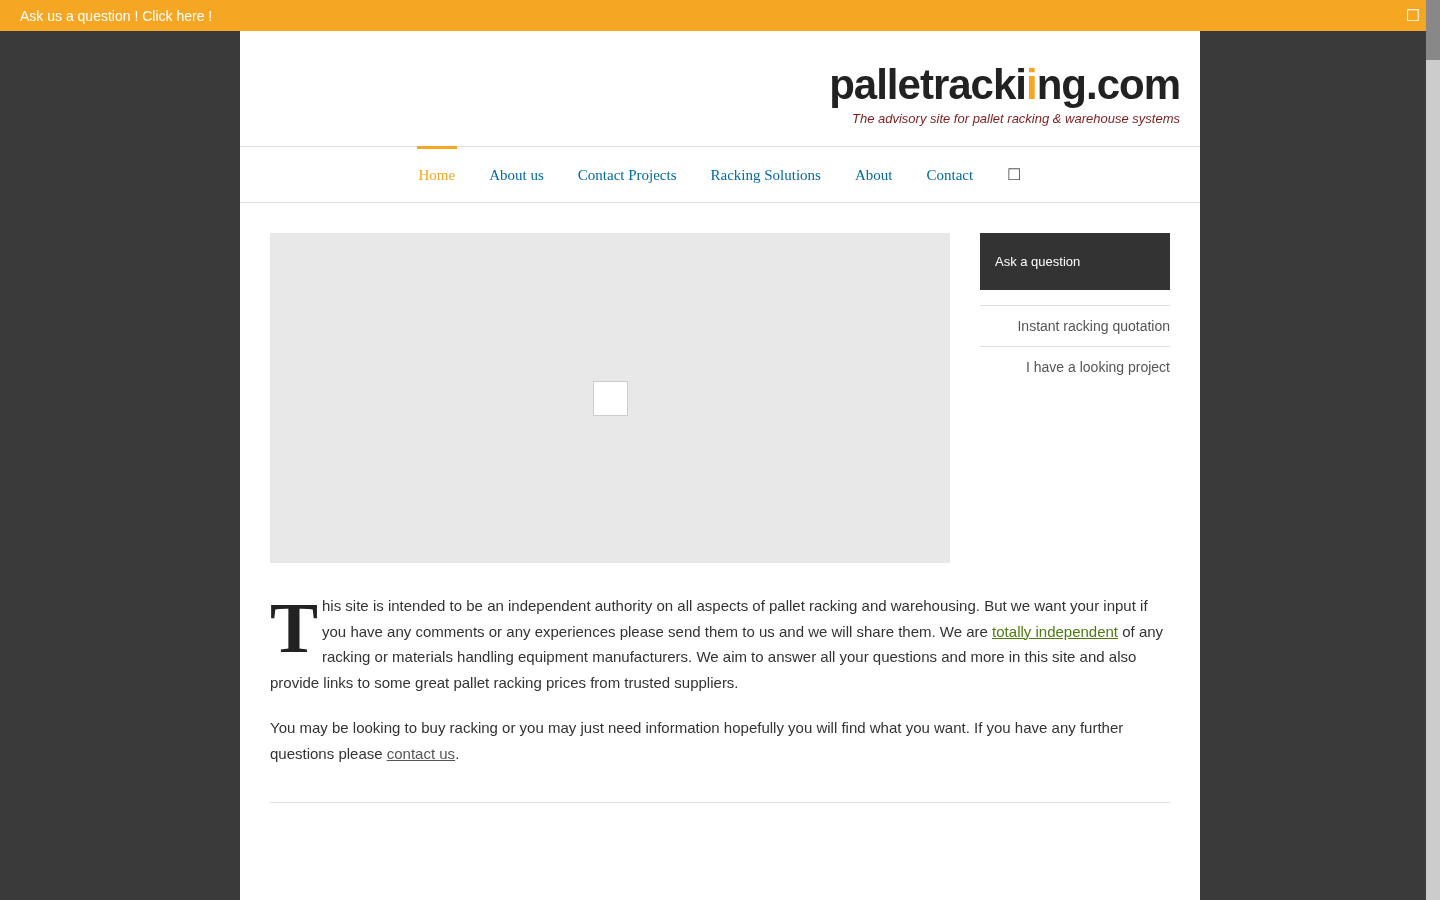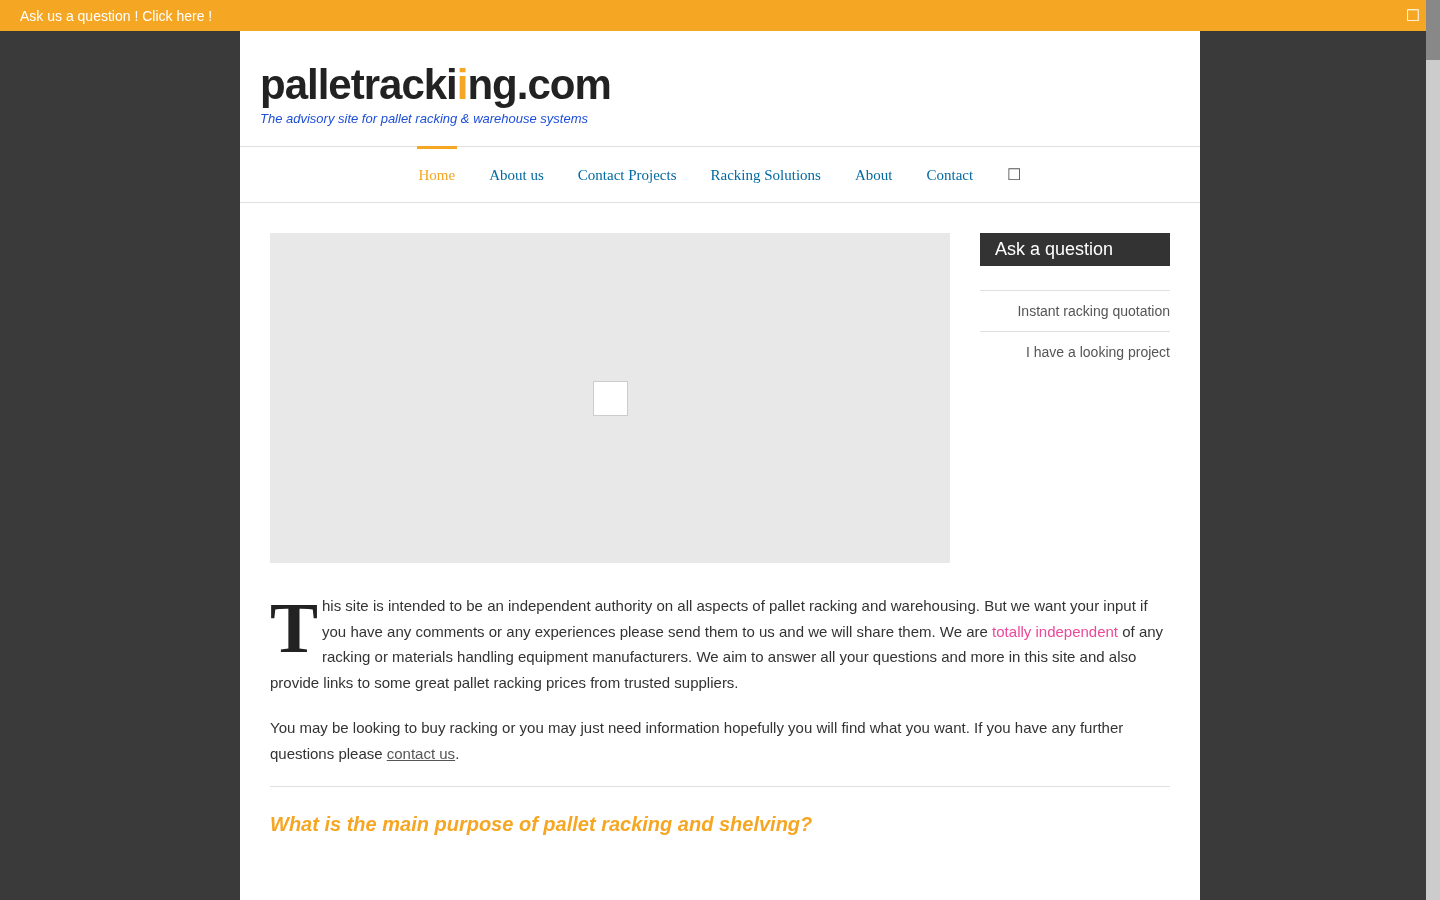--- a/index.html
+++ b/index.html
@@ -48,37 +48,37 @@
     
     .site-wrapper {
       max-width: 960px;
       margin: 0 auto;
       background: #fff;
       min-height: 900px;
     }
 
     
     .site-header {
-      text-align: left;
+      text-align: right;
       padding: 30px 20px 20px 20px;
       background: #fff;
     }
     .logo-text {
       font-size: 42px;
       font-weight: bold;
       color: #222;
       letter-spacing: -1px;
       font-family: Arial, Helvetica, sans-serif;
     }
     .logo-text .logo-i {
       color: #f5a623;
     }
     .logo-tagline {
       font-size: 13px;
-      color: #1d4ed8;
+      color: #7f1d1d;
       font-style: italic;
       margin-top: 2px;
     }
 
     
     .main-nav {
       border-top: 1px solid #e0e0e0;
       border-bottom: 1px solid #e0e0e0;
       display: flex;
       align-items: center;
@@ -142,25 +142,25 @@
     .sidebar {
       width: 190px;
       flex-shrink: 0;
     }
     .sidebar-btn {
       display: block;
       width: 100%;
       background: #333;
       color: #fff;
       border: none;
-      padding: 6px 15px;
-      font-size: 18px;
+      padding: 21px 15px;
+      font-size: 13px;
       text-align: left;
       cursor: pointer;
-      margin-bottom: 24px;
+      margin-bottom: 15px;
     }
     .sidebar-link {
       display: block;
       width: 100%;
       text-decoration: none;
       color: #555;
       font-size: 14px;
       padding: 12px 0;
       border-top: 1px solid #e0e0e0;
       text-align: right;
@@ -183,25 +183,26 @@
       font-size: 72px;
       line-height: 0.75;
       font-weight: bold;
       color: #222;
       margin-right: 4px;
       margin-top: 8px;
       font-family: Georgia, serif;
     }
 
     .article-body p {
-      margin-bottom: 20px;
+      margin-bottom: 36px;
     }
 
     .link-orange {
-      color: #ec4899;
+      color: #4d7c0f;
+      text-decoration: underline;
     }
     .link-regular {
       color: #555;
       text-decoration: underline;
     }
 
     hr.section-divider {
       border: none;
       border-top: 1px solid #e0e0e0;
       margin: 20px 0;
@@ -264,17 +265,16 @@
       <div class="drop-cap-container">
         <span class="drop-cap">T</span>
         <span>his site is intended to be an independent authority on all aspects of pallet racking and warehousing. But we want your input if you have any comments or any experiences please send them to us and we will share them. We are </span><a class="link-orange">totally independent</a><span> of any racking or materials handling equipment manufacturers. We aim to answer all your questions and more in this site and also provide links to some great pallet racking prices from trusted suppliers.</span>
       </div>
       <p>
         <span>You may be looking to buy racking or you may just need information hopefully you will find what you want. If you have any further questions please </span><a class="link-regular">contact us</a><span>.</span>
       </p>
 
       <hr class="section-divider">
 
-      <h2 class="section-heading">What is the main purpose of pallet racking and shelving?</h2>
     </div>
   </div>
 
 </div>
 
 </body></html>

